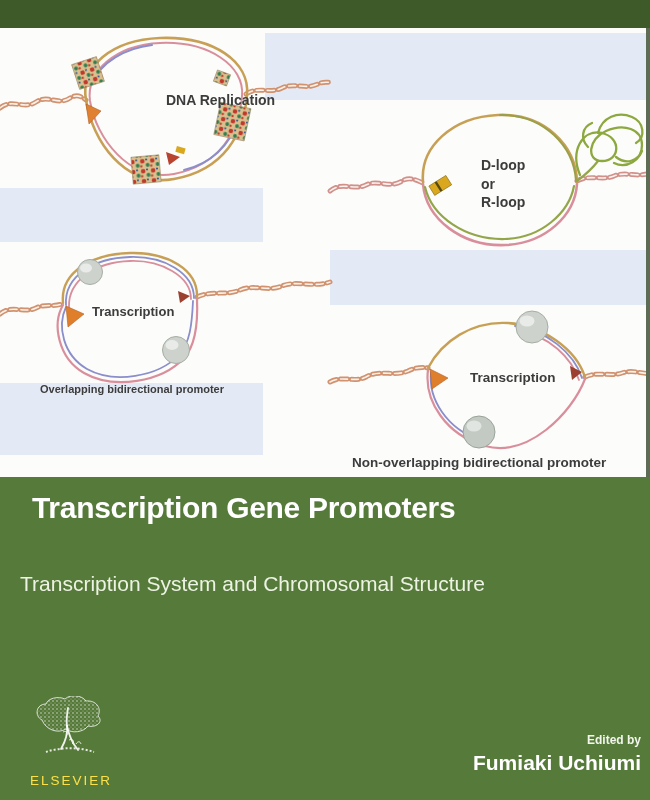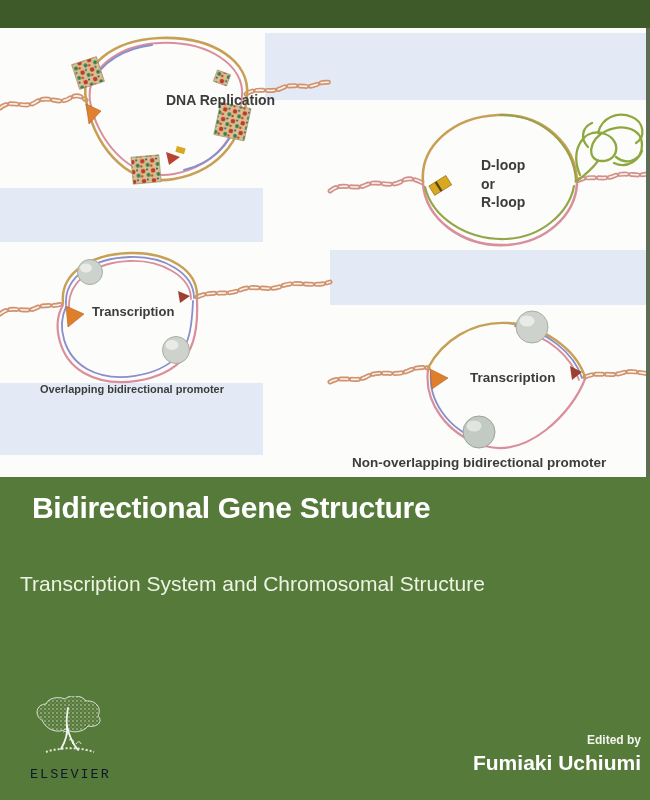--- a/index.html
+++ b/index.html
@@ -31,22 +31,22 @@
   .title{
     position:absolute;left:32px;top:14px;color:#ffffff;
     font-size:30px;font-weight:700;letter-spacing:-0.3px;white-space:nowrap;
   }
   .subtitle{
     position:absolute;left:20px;top:95px;color:#edf3e3;
     font-size:21px;font-weight:400;white-space:nowrap;
   }
   .logo-block{position:absolute;left:30px;top:219px;width:78px;text-align:center;}
   .logo-word{
-    display:block;margin-top:7px;color:#0f172a;
-    font-family:Liberation Mono, monospace;font-size:13.5px;letter-spacing:2px;
+    display:block;margin-top:13px;color:#fde047;
+    font-family:Liberation Sans, sans-serif;font-size:13.5px;letter-spacing:2px;
   }
   .edited-block{position:absolute;right:9px;top:256px;text-align:right;}
   .edited-by{color:#f2f6ec;font-size:12px;font-weight:600;}
   .editor-name{margin-top:4px;color:#ffffff;font-size:21px;font-weight:700;}
 </style>
 </head>
 <body>
 
 <div class="cover">
 
@@ -167,21 +167,21 @@
     <div>D-loop</div>
     <div>or</div>
     <div>R-loop</div>
   </div>
   <div class="diag-label lbl-tr-left">Transcription</div>
   <div class="diag-label lbl-ov">Overlapping bidirectional promoter</div>
   <div class="diag-label lbl-tr-right">Transcription</div>
   <div class="diag-label lbl-nonov">Non-overlapping bidirectional promoter</div>
 
   <div class="abs green">
-    <div class="title">Bidirectional Gene Structure</div>
+    <div class="title">Transcription Gene Promoters</div>
     <div class="subtitle">Transcription System and Chromosomal Structure</div>
 
     <div class="logo-block">
       <svg width="74" height="60" viewBox="0 0 74 60">
         <defs>
           <pattern id="speck" width="4" height="4" patternUnits="userSpaceOnUse">
             <circle cx="1" cy="1" r="0.7" fill="rgba(255,255,255,0.85)"></circle>
             <circle cx="3" cy="3" r="0.5" fill="rgba(255,255,255,0.55)"></circle>
           </pattern>
         </defs>

